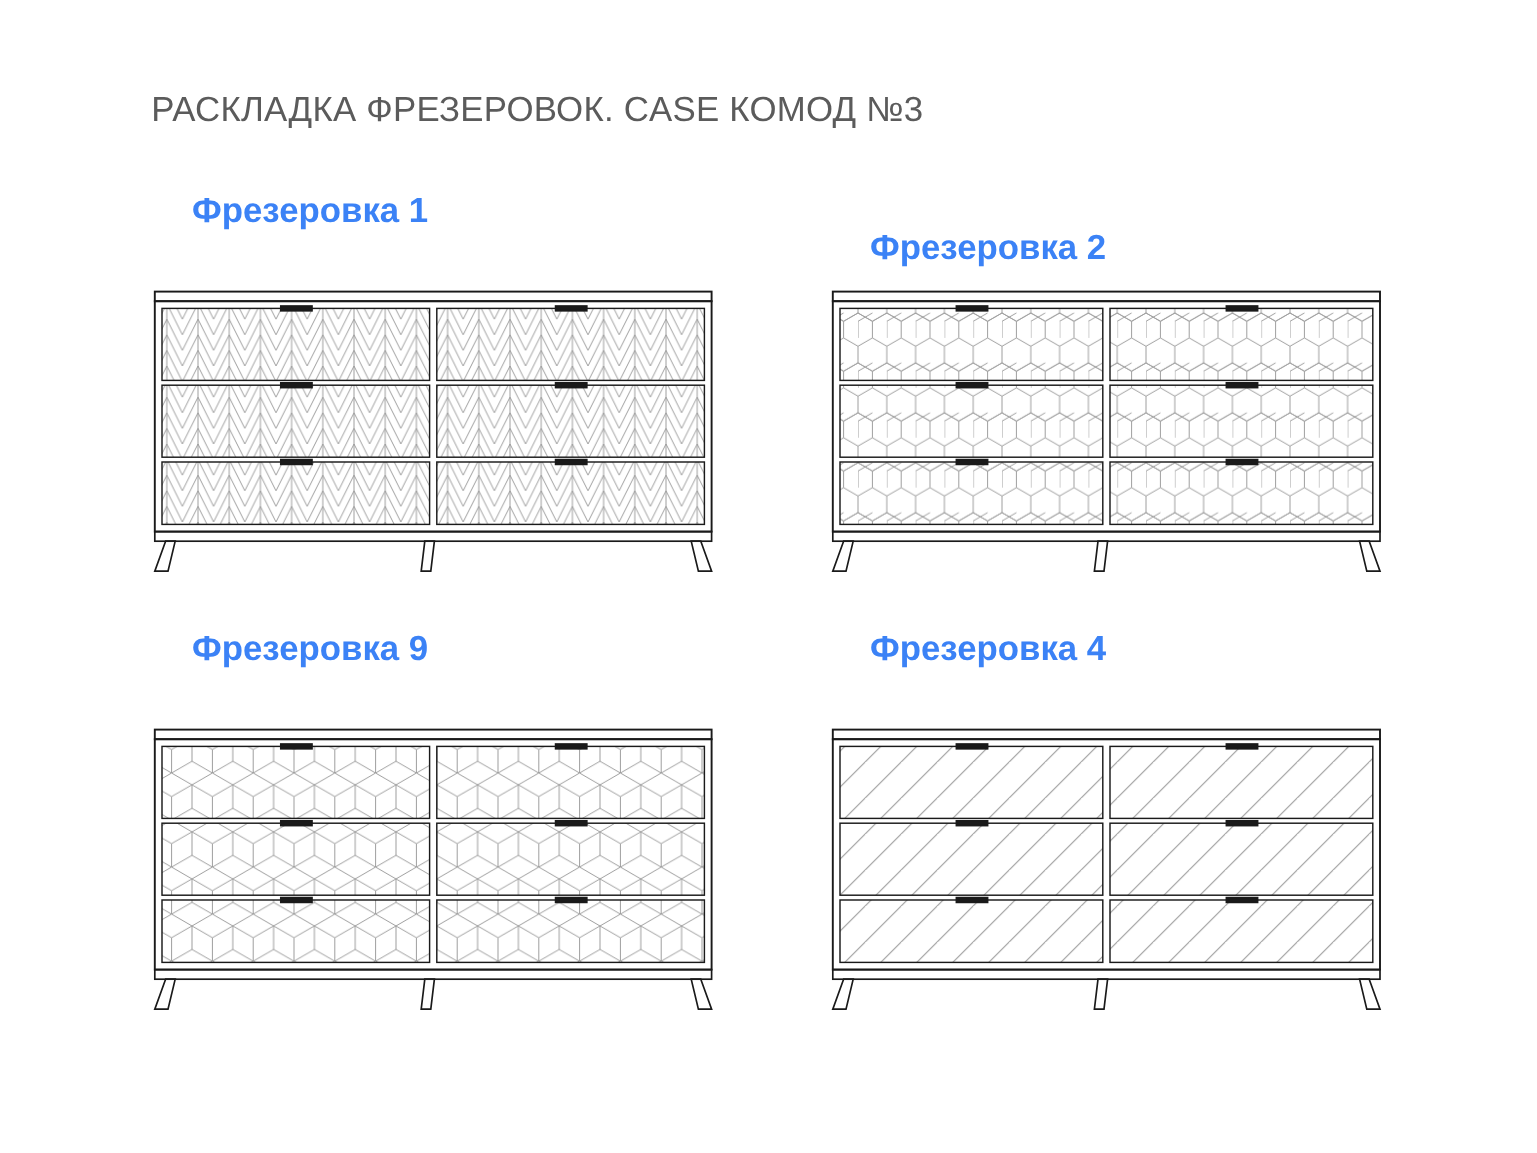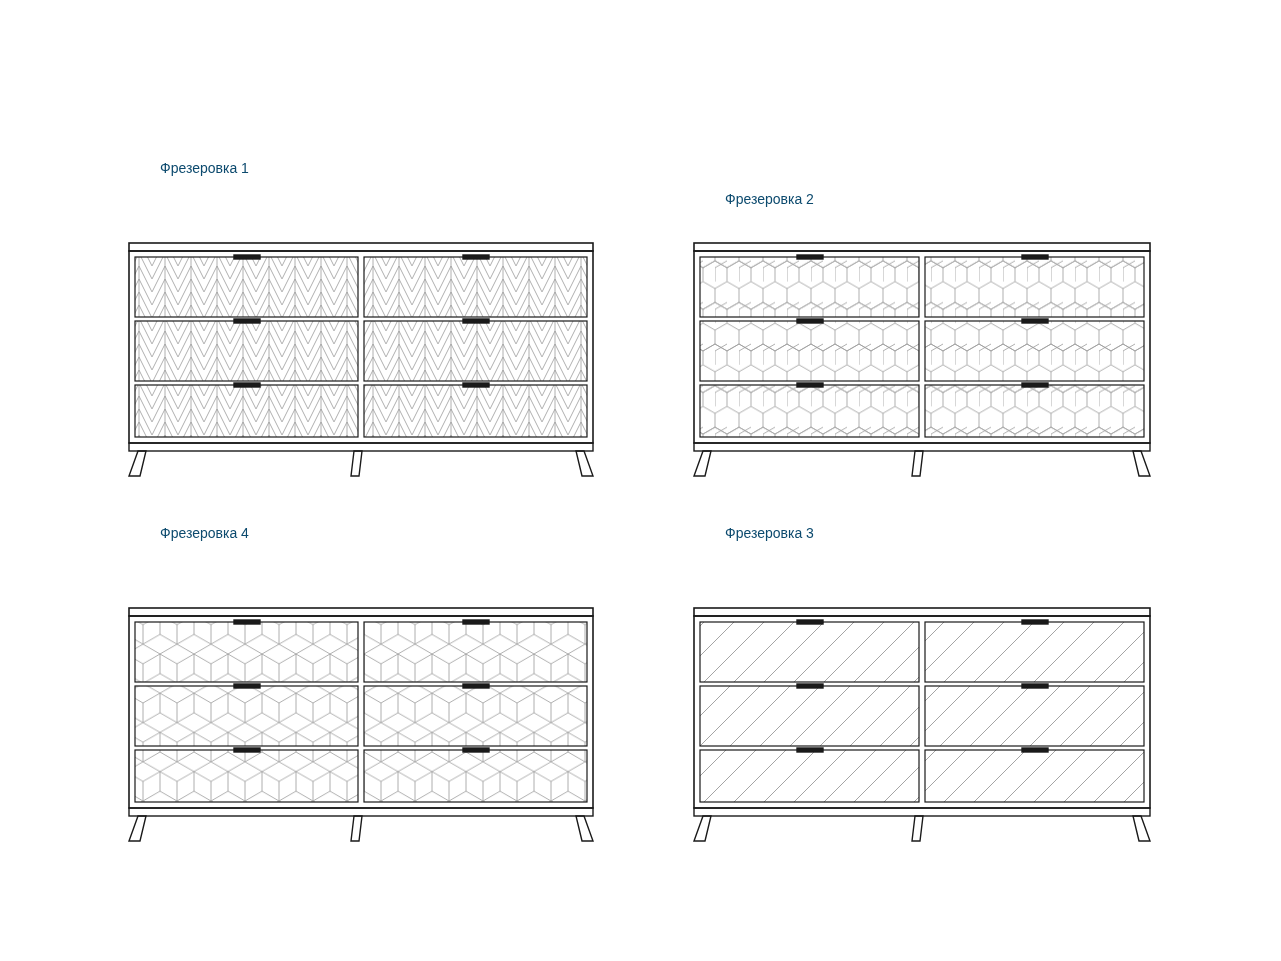--- a/index.html
+++ b/index.html
@@ -27,35 +27,36 @@
     font-weight: 400;
     color: #5b5b5b;
     letter-spacing: 0.2px;
     white-space: nowrap;
   }
   .panel {
     position: absolute;
   }
   .panel-label {
     position: absolute;
-    font-size: 14px;
-    font-weight: 400;
-    color: #0c4a6e;
+    font-size: 29px;
+    font-weight: 700;
+    color: #3b82f6;
     white-space: nowrap;
   }
   .dresser {
     position: absolute;
   }
   svg { display: block; }
 </style>
 </head>
 <body>
 
 <div class="page">
 
+  <div class="page-title">РАСКЛАДКА ФРЕЗЕРОВОК. CASE КОМОД №3</div>
 
   <div class="panel" style="left:0;top:0;width:640px;height:480px;">
     <div class="panel-label" style="left:160px;top:160px;">Фрезеровка 1</div>
     <div class="dresser" style="left:126px;top:240px;">
       <svg width="470" height="240" viewBox="0 0 470 240">
         <defs>
           <pattern id="pat-herringbone" width="26" height="26" patternUnits="userSpaceOnUse">
             <rect width="26" height="26" fill="#ffffff"></rect>
             <g stroke="#9a9a9a" stroke-width="0.8" fill="none">
               <path d="M0,26 L13,0 L26,26"></path>
@@ -135,21 +136,21 @@
           <rect x="3" y="203" width="456" height="8"></rect>
           <path d="M12,211 L3,236 L14,236 L20,211 Z"></path>
           <path d="M450,211 L459,236 L448,236 L442,211 Z"></path>
           <path d="M224,211 L221,236 L229,236 L232,211 Z"></path>
         </g>
       </svg>
     </div>
   </div>
 
   <div class="panel" style="left:0;top:365px;width:640px;height:480px;">
-    <div class="panel-label" style="left:160px;top:160px;">Фрезеровка 4</div>
+    <div class="panel-label" style="left:160px;top:160px;">Фрезеровка 9</div>
     <div class="dresser" style="left:126px;top:240px;">
       <svg width="470" height="240" viewBox="0 0 470 240">
         <defs>
           <pattern id="pat-cube" width="34" height="39.2" patternUnits="userSpaceOnUse">
             <rect width="34" height="39.2" fill="#ffffff"></rect>
             <g stroke="#9a9a9a" stroke-width="0.8" fill="none">
               <path d="M17,0 L34,9.8 L34,29.4 L17,39.2 L0,29.4 L0,9.8 Z"></path>
               <path d="M17,19.6 L34,9.8 M17,19.6 L0,9.8 M17,19.6 L17,39.2"></path>
             </g>
           </pattern>
@@ -176,21 +177,21 @@
           <rect x="3" y="203" width="464" height="8"></rect>
           <path d="M12,211 L3,236 L14,236 L20,211 Z"></path>
           <path d="M458,211 L467,236 L456,236 L450,211 Z"></path>
           <path d="M228,211 L225,236 L233,236 L236,211 Z"></path>
         </g>
       </svg>
     </div>
   </div>
 
   <div class="panel" style="left:565px;top:365px;width:640px;height:480px;">
-    <div class="panel-label" style="left:160px;top:160px;">Фрезеровка 3</div>
+    <div class="panel-label" style="left:160px;top:160px;">Фрезеровка 4</div>
     <div class="dresser" style="left:126px;top:240px;">
       <svg width="462" height="240" viewBox="0 0 462 240">
         <defs>
           <pattern id="pat-diag" width="30" height="30" patternUnits="userSpaceOnUse" patternTransform="rotate(0)">
             <rect width="30" height="30" fill="#ffffff"></rect>
             <g stroke="#9a9a9a" stroke-width="0.9" fill="none">
               <path d="M-5,35 L35,-5"></path>
               <path d="M-5,65 L65,-5"></path>
             </g>
           </pattern>

